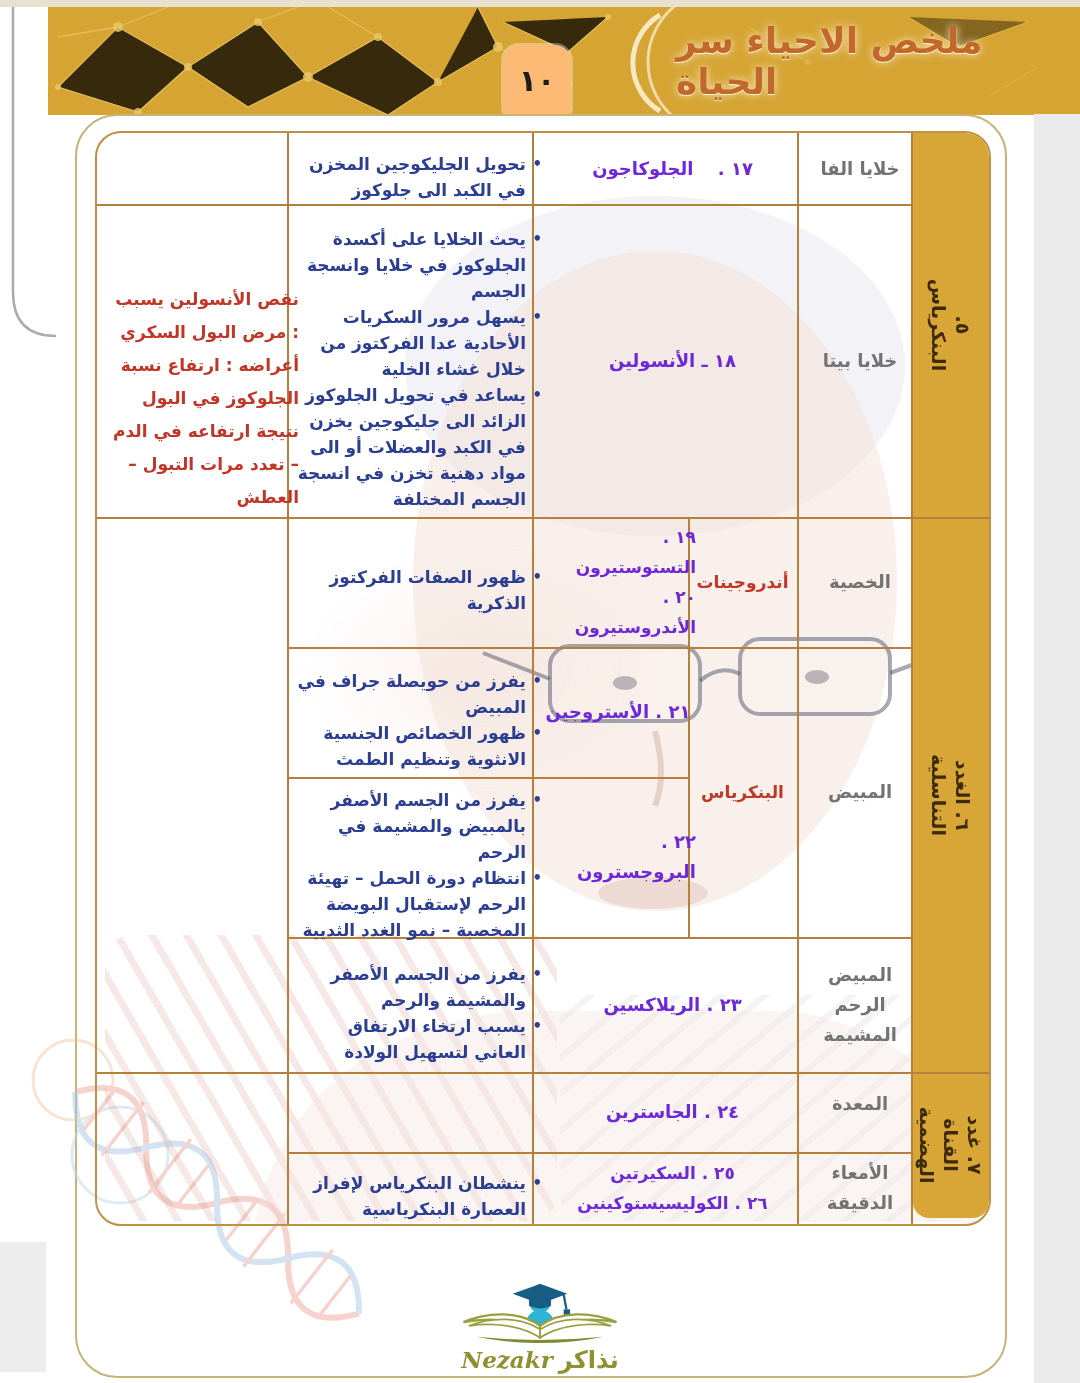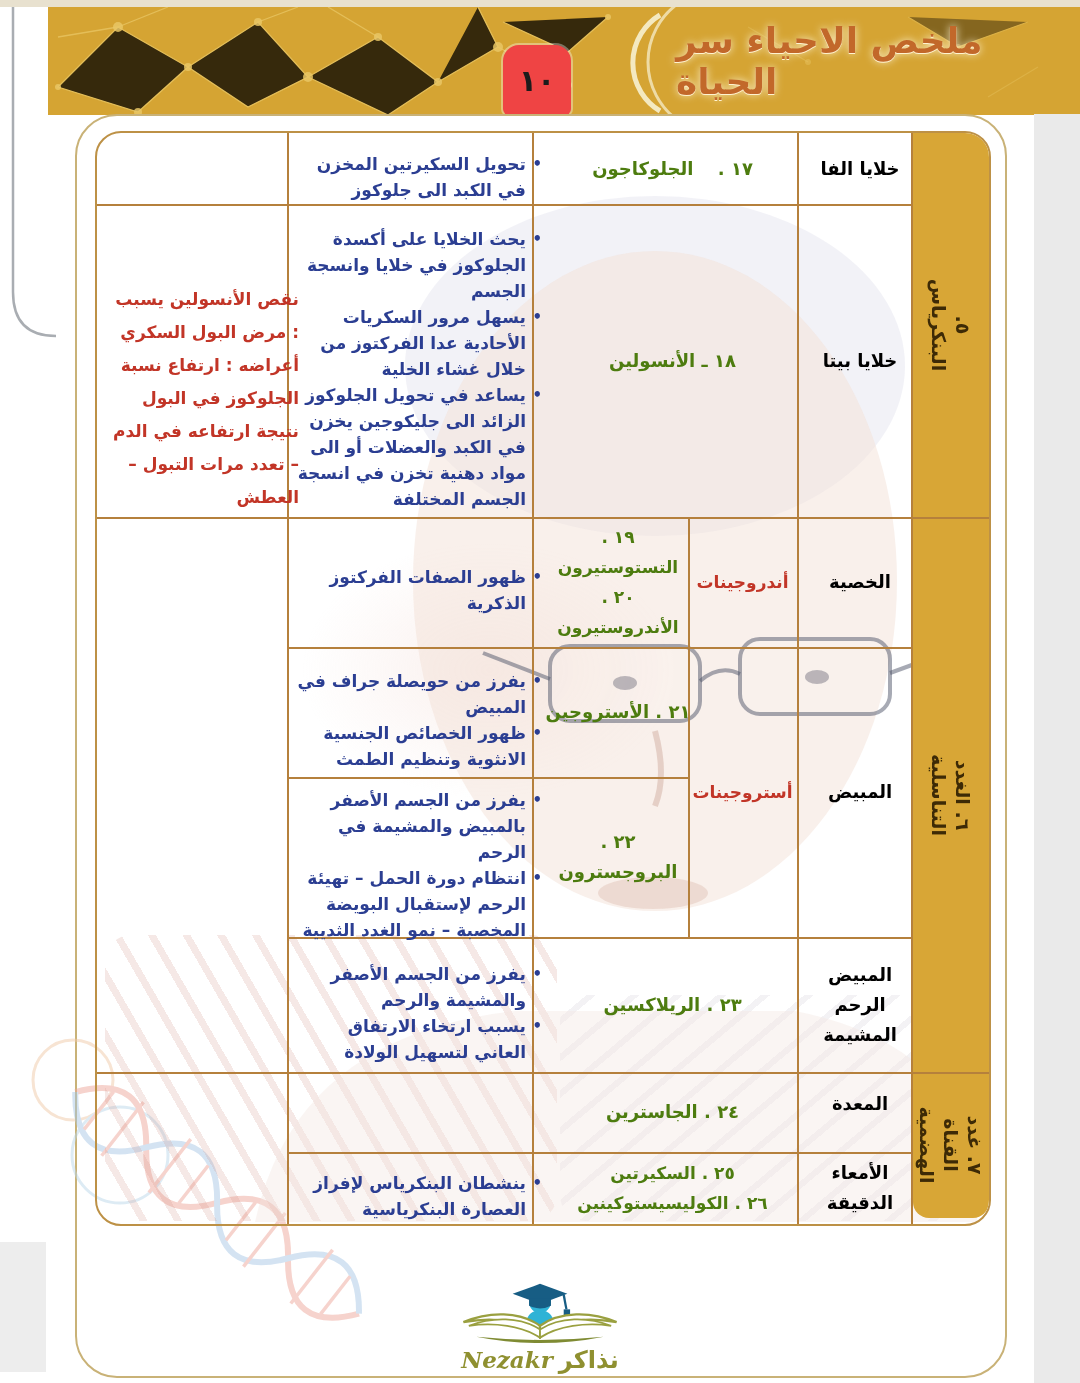--- a/index.html
+++ b/index.html
@@ -2,21 +2,21 @@
 <html lang="ar"><head>
 <meta charset="utf-8">
 <style>
   html,body{margin:0;padding:0;background:#ffffff;}
   .page{position:relative;width:1080px;height:1383px;background:#ffffff;overflow:hidden;
         font-family:"DejaVu Sans",sans-serif;}
   
   .top-strip{position:absolute;left:0;top:0;width:1080px;height:7px;background:#e8e1cf;}
   .header-band{position:absolute;left:48px;top:7px;width:1032px;height:108px;background:#d5a433;}
   .band-svg{position:absolute;left:0;top:0;}
-  .page-notch{position:absolute;left:455px;top:38px;width:68px;height:70px;background:#ef4444;
+  .page-notch{position:absolute;left:455px;top:38px;width:68px;height:70px;background:#fdba74;
               border-radius:16px 16px 6px 6px;display:flex;align-items:center;justify-content:center;
               box-shadow:0 0 0 2px rgba(255,255,255,.35);}
   .page-num{font-size:30px;color:#1c1c1c;font-weight:bold;letter-spacing:2px;}
   .band-title{position:absolute;right:24px;top:0;width:380px;height:100%;display:flex;
               align-items:center;justify-content:center;}
   .band-title span{font-size:36px;font-weight:bold;color:#c2682a;
                    text-shadow:0 1px 0 #fff3d0,0 0 8px rgba(255,247,220,.9);}
   
   .page-border{position:absolute;left:75px;top:114px;width:928px;height:1260px;
                border:2.5px solid #c9b277;border-radius:42px;}
@@ -32,22 +32,22 @@
     background:radial-gradient(ellipse at center,rgba(236,200,190,.28),rgba(236,200,190,0) 70%);}
   
   .table{position:absolute;left:95px;top:131px;width:892px;height:1091px;z-index:2;
          border:2px solid #bd9146;border-radius:26px;overflow:hidden;}
   .gold-col{position:absolute;left:816px;top:0;width:76px;height:1085px;background:#d8a636;
             border-radius:0 0 16px 16px;}
   .vline,.hline{position:absolute;background:#b5803c;}
   .vline{width:2px;}
   .hline{height:2px;}
   .cell{position:absolute;display:flex;align-items:center;justify-content:center;direction:rtl;}
-  .gland{color:#000000;font-weight:bold;font-size:18px;text-align:center;line-height:30px;padding:0 6px;}
-  .hormone{color:#4d7c0f;font-weight:bold;font-size:18px;text-align:center;line-height:30px;
+  .gland{color:#737373;font-weight:bold;font-size:18px;text-align:center;line-height:30px;padding:0 6px;}
+  .hormone{color:#6d28d9;font-weight:bold;font-size:18px;text-align:right;line-height:30px;
            flex-direction:column;padding:0 8px;}
   .hormone .h-line{display:block;font-size:17px;}
   .category{color:#c23527;font-weight:bold;font-size:17px;text-align:center;}
   .funcs{flex-direction:column;align-items:stretch;justify-content:center;padding:8px 14px 8px 10px;
          color:#2b3e92;font-weight:bold;font-size:17px;line-height:26px;text-align:right;}
   .func-item{position:relative;padding-right:16px;}
   .func-item::before{content:"•";position:absolute;right:0;top:0;color:#2b3e92;font-size:15px;}
   .note{color:#c23527;font-weight:bold;font-size:17px;line-height:33px;text-align:right;
         padding:10px 12px;}
   .section-cell{position:absolute;left:816px;width:76px;display:flex;align-items:center;justify-content:center;}
@@ -179,39 +179,39 @@
 
     <div class="cell gland" style="left:700px;top:0;width:114px;height:71px;">خلايا الفا</div>
     <div class="cell gland" style="left:700px;top:71px;width:114px;height:313px;">خلايا بيتا</div>
     <div class="cell gland" style="left:700px;top:384px;width:114px;height:130px;">الخصية</div>
     <div class="cell gland" style="left:700px;top:514px;width:114px;height:290px;">المبيض</div>
     <div class="cell gland" style="left:700px;top:804px;width:114px;height:135px;">المبيض الرحم المشيمة</div>
     <div class="cell gland" style="left:700px;top:939px;width:114px;height:64px;">المعدة</div>
     <div class="cell gland" style="left:700px;top:1019px;width:114px;height:72px;">الأمعاء الدقيقة</div>
 
     <div class="cell category" style="left:591px;top:384px;width:109px;height:130px;">أندروجينات</div>
-    <div class="cell category" style="left:591px;top:514px;width:109px;height:290px;">أستروجينات</div>
+    <div class="cell category" style="left:591px;top:514px;width:109px;height:290px;">البنكرياس</div>
 
     <div class="cell hormone" style="left:435px;top:0;width:265px;height:71px;">١٧ .　 الجلوكاجون</div>
     <div class="cell hormone" style="left:435px;top:71px;width:265px;height:313px;">١٨ ـ الأنسولين</div>
     <div class="cell hormone" style="left:435px;top:384px;width:156px;height:130px;">
       <span class="h-line">١٩ . التستوستيرون</span>
       <span class="h-line">٢٠ . الأندروستيرون</span>
     </div>
     <div class="cell hormone" style="left:435px;top:514px;width:156px;height:130px;">٢١ . الأستروجين</div>
     <div class="cell hormone" style="left:435px;top:644px;width:156px;height:160px;">٢٢ . البروجسترون</div>
     <div class="cell hormone" style="left:435px;top:804px;width:265px;height:135px;">٢٣ . الريلاكسين</div>
     <div class="cell hormone" style="left:435px;top:939px;width:265px;height:80px;">٢٤ . الجاسترين</div>
     <div class="cell hormone" style="left:435px;top:1019px;width:265px;height:72px;">
       <span class="h-line">٢٥ . السكيرتين</span>
       <span class="h-line">٢٦ . الكوليسيستوكينين</span>
     </div>
 
     <div class="cell funcs" style="left:190px;top:0;width:245px;height:71px;">
-      <div class="func-item">تحويل السكيرتين المخزن في الكبد الى جلوكوز</div>
+      <div class="func-item">تحويل الجليكوجين المخزن في الكبد الى جلوكوز</div>
     </div>
     <div class="cell funcs" style="left:190px;top:71px;width:245px;height:313px;">
       <div class="func-item">يحث الخلايا على أكسدة الجلوكوز في خلايا وانسجة الجسم</div>
       <div class="func-item">يسهل مرور السكريات الأحادية عدا الفركتوز من خلال غشاء الخلية</div>
       <div class="func-item">يساعد في تحويل الجلوكوز الزائد الى جليكوجين يخزن في الكبد والعضلات أو الى مواد دهنية تخزن في انسجة الجسم المختلفة</div>
     </div>
     <div class="cell funcs" style="left:190px;top:384px;width:245px;height:130px;">
       <div class="func-item">ظهور الصفات الفركتوز الذكرية</div>
     </div>
     <div class="cell funcs" style="left:190px;top:514px;width:245px;height:130px;">

